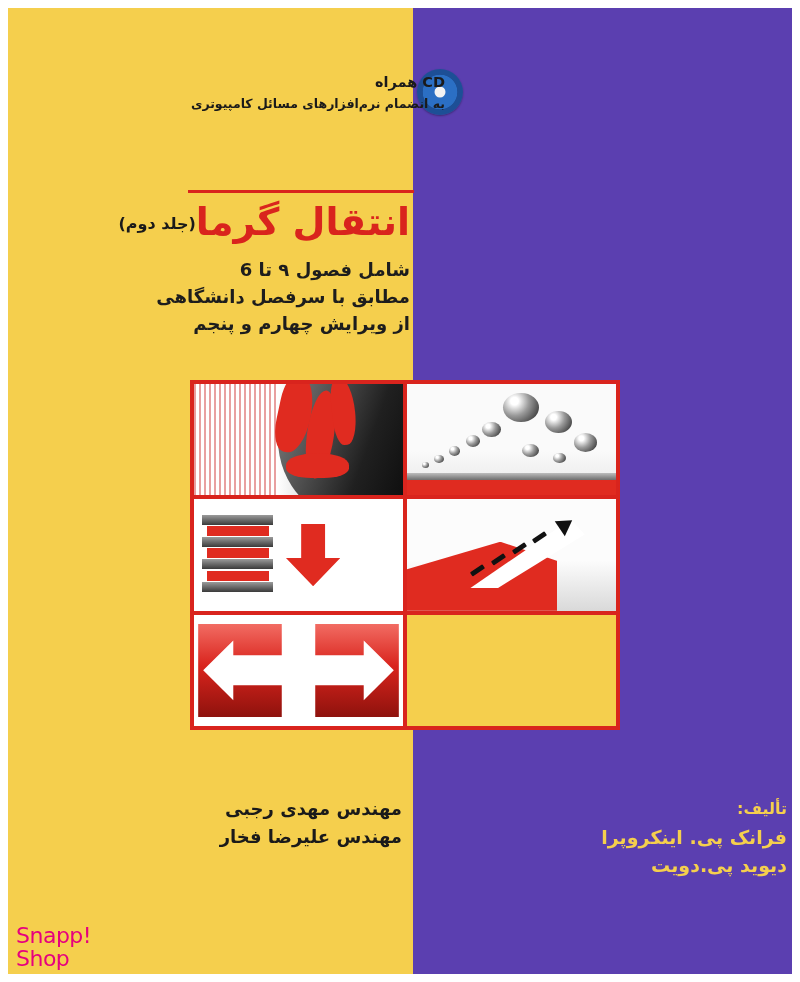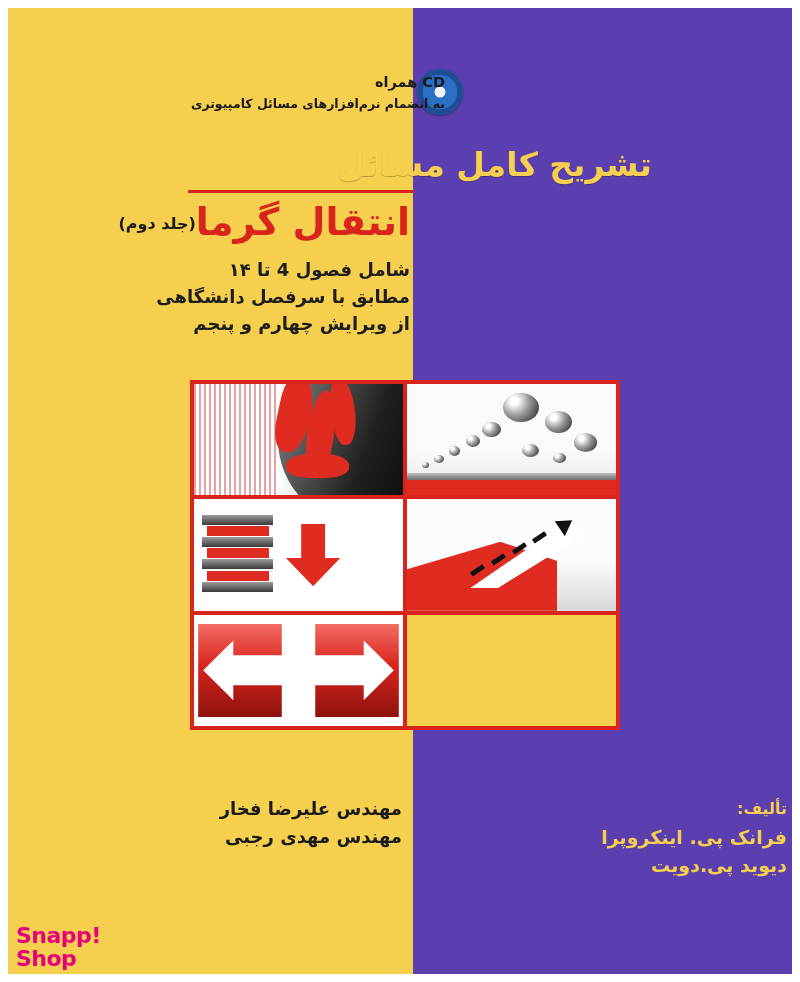--- a/index.html
+++ b/index.html
@@ -274,50 +274,49 @@
   }
   .credits-left .lab { font-size: 16px; font-weight: bold; }
   .credits-left .nm { font-size: 18px; font-weight: bold; }
 
   
   .watermark {
     position: absolute;
     left: 16px;
     bottom: 12px;
     color: #e6007e;
-    font-weight: bold;
+    font-weight: normal;
     font-size: 22px;
     line-height: 23px;
     letter-spacing: -0.5px;
   }
   .watermark .bang { color: #e6007e; }
 </style>
 </head>
 <body>
 
 <div id="cover">
 
   <div class="bg-left"></div>
   <div class="bg-right"></div>
 
   <div class="cd-disc"></div>
   <div class="cd-block">
     <div class="cd-line1">CD همراه</div>
     <div class="cd-line2">به انضمام نرم‌افزارهای مسائل کامپیوتری</div>
   </div>
 
-  <div class="main-title">تشریح کامل مسائل</div>
   <div class="rule-red"></div>
 
   <div class="book-title">
     <span>انتقال گرما</span><span class="vol">(جلد دوم)</span>
   </div>
 
   <div class="subtitles">
-    <div>شامل فصول 4 تا ۱۴</div>
+    <div>شامل فصول ۹ تا 6</div>
     <div>مطابق با سرفصل دانشگاهی</div>
     <div>از ویرایش چهارم و پنجم</div>
   </div>
 
   <div class="art-frame">
 
     <div class="cell c1">
       <div class="stripes"></div>
       <div class="arcmask"></div>
       <div class="blob b1"></div>
@@ -370,22 +369,22 @@
     <div class="cell y"></div>
   </div>
 
   <div class="credits-right">
     <div class="lab">تأليف:</div>
     <div class="nm">فرانک پی. اینکروپرا</div>
     <div class="nm">دیوید پی.دویت</div>
   </div>
 
   <div class="credits-left">
+    <div class="nm">مهندس مهدی رجبی</div>
     <div class="nm">مهندس علیرضا فخار</div>
-    <div class="nm">مهندس مهدی رجبی</div>
   </div>
 
   <div class="watermark">
     <div><span>Snapp</span><span class="bang">!</span></div>
     <div>Shop</div>
   </div>
 
 </div>
 
 </body></html>

